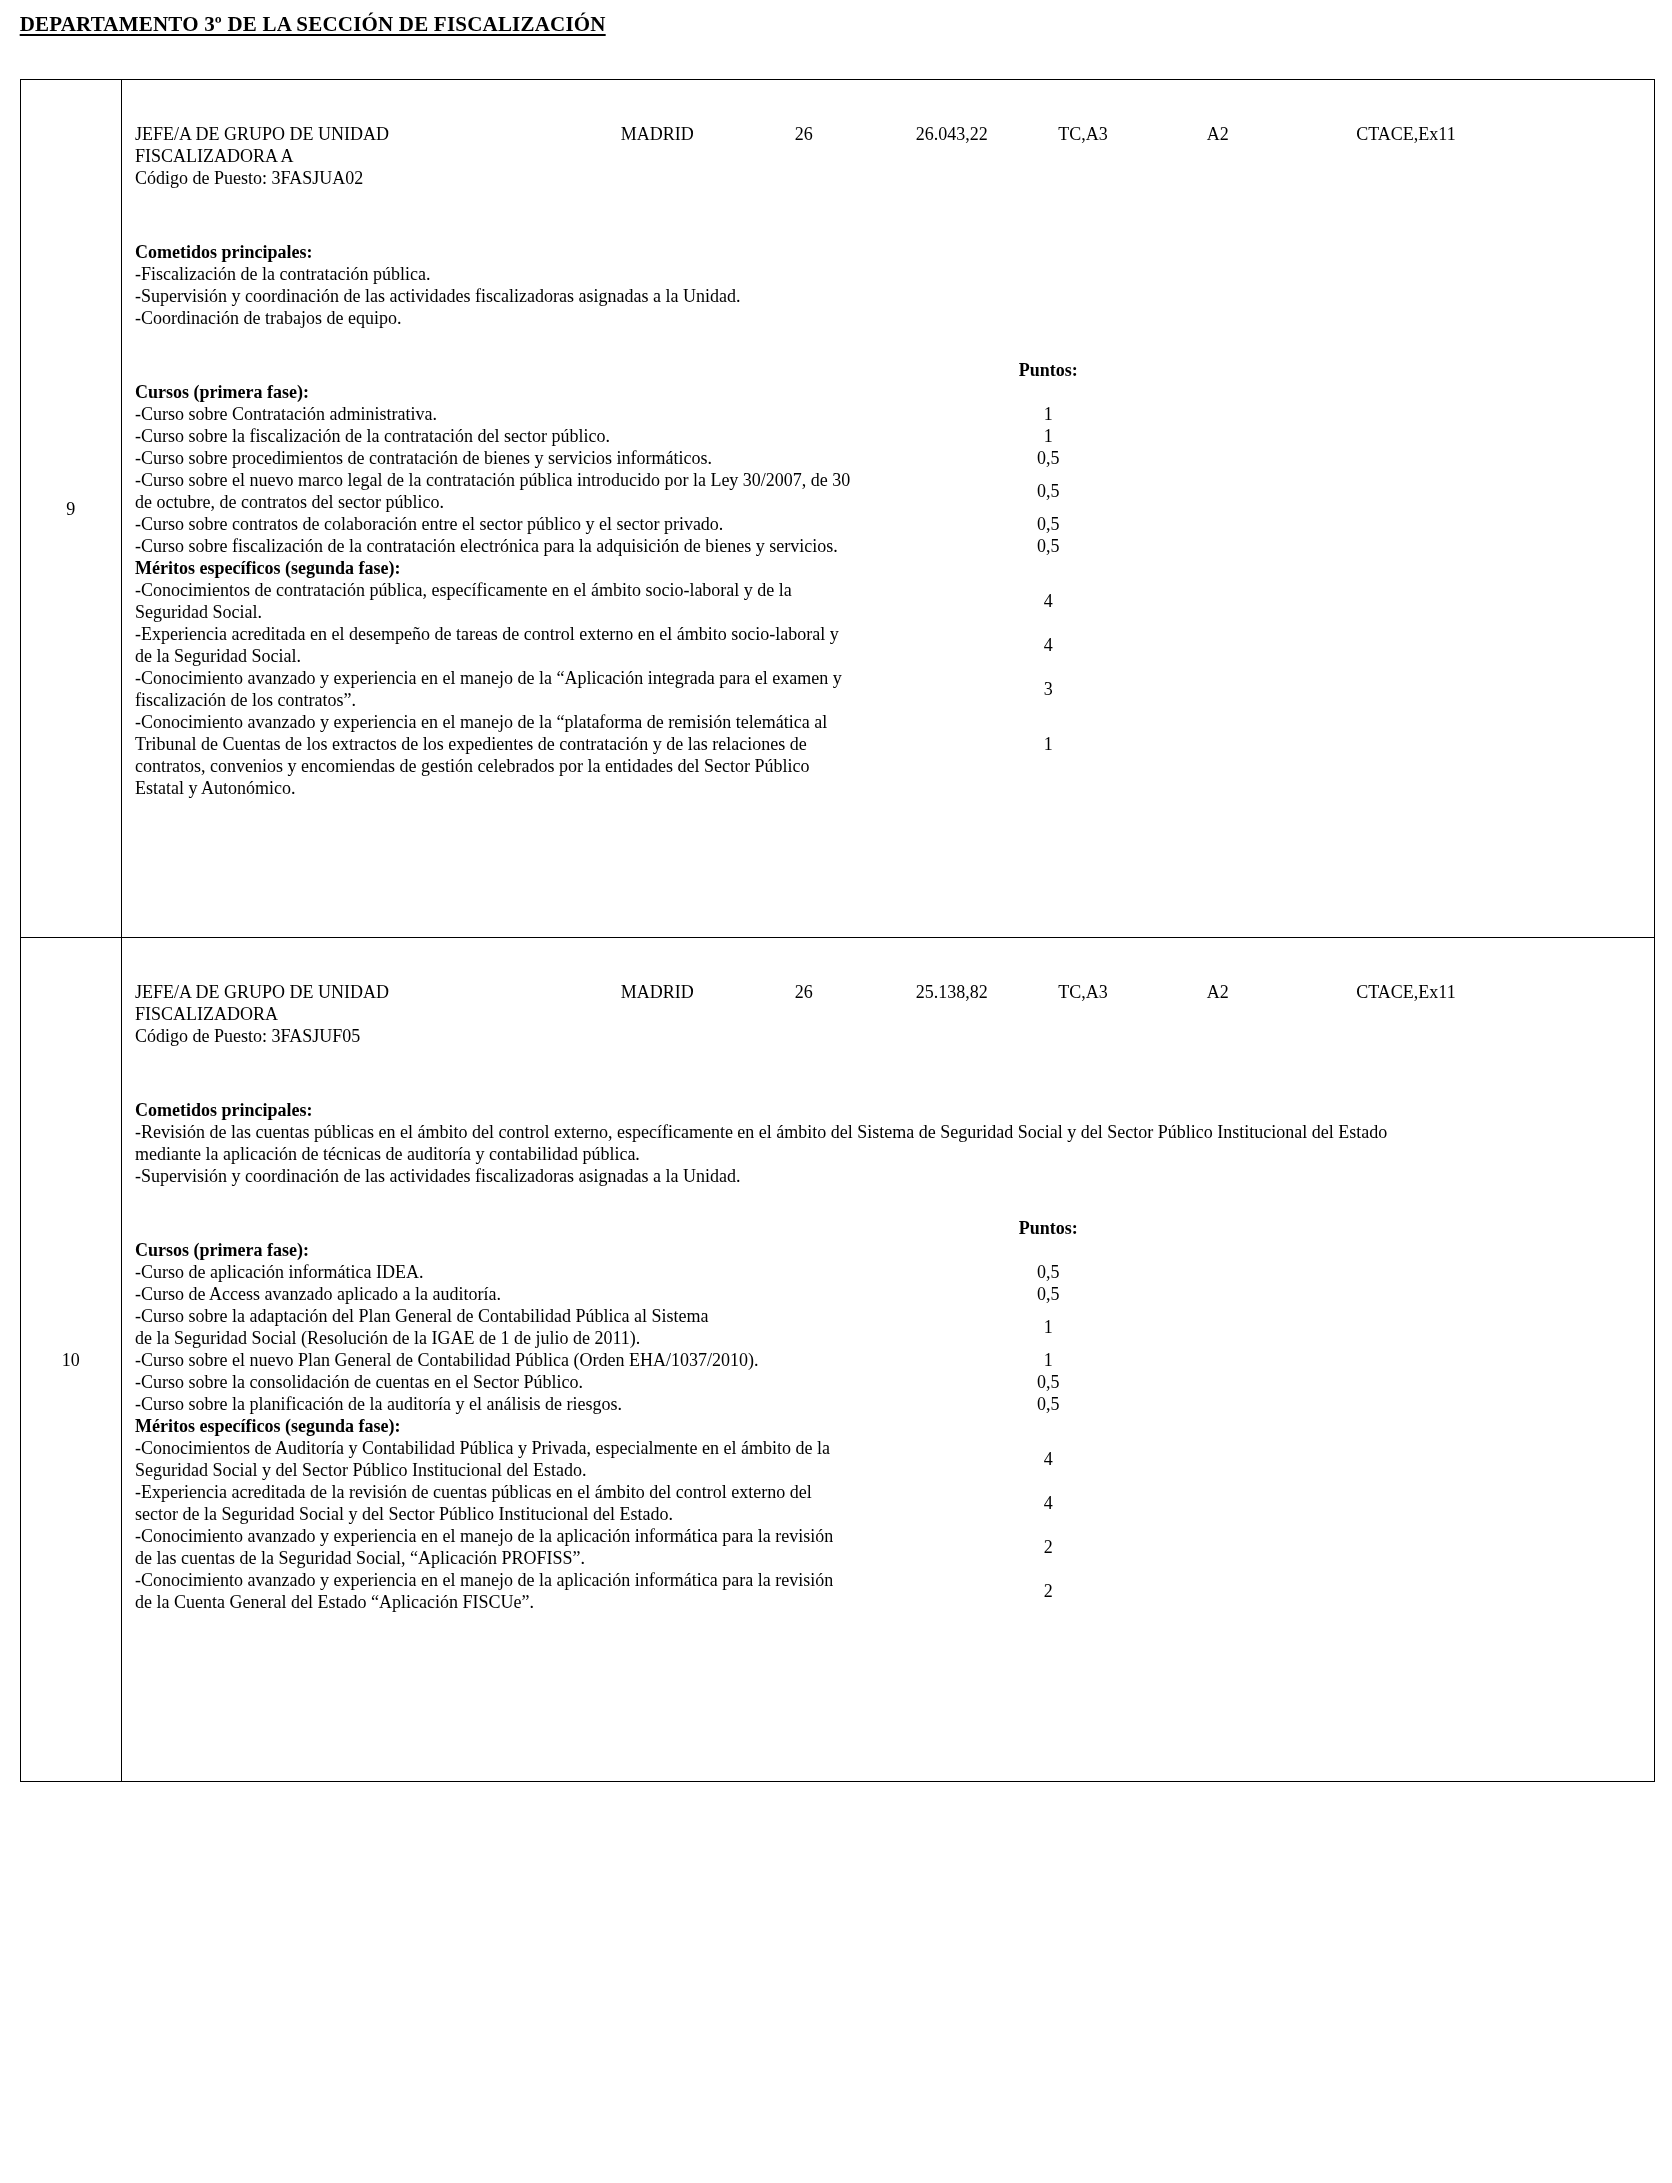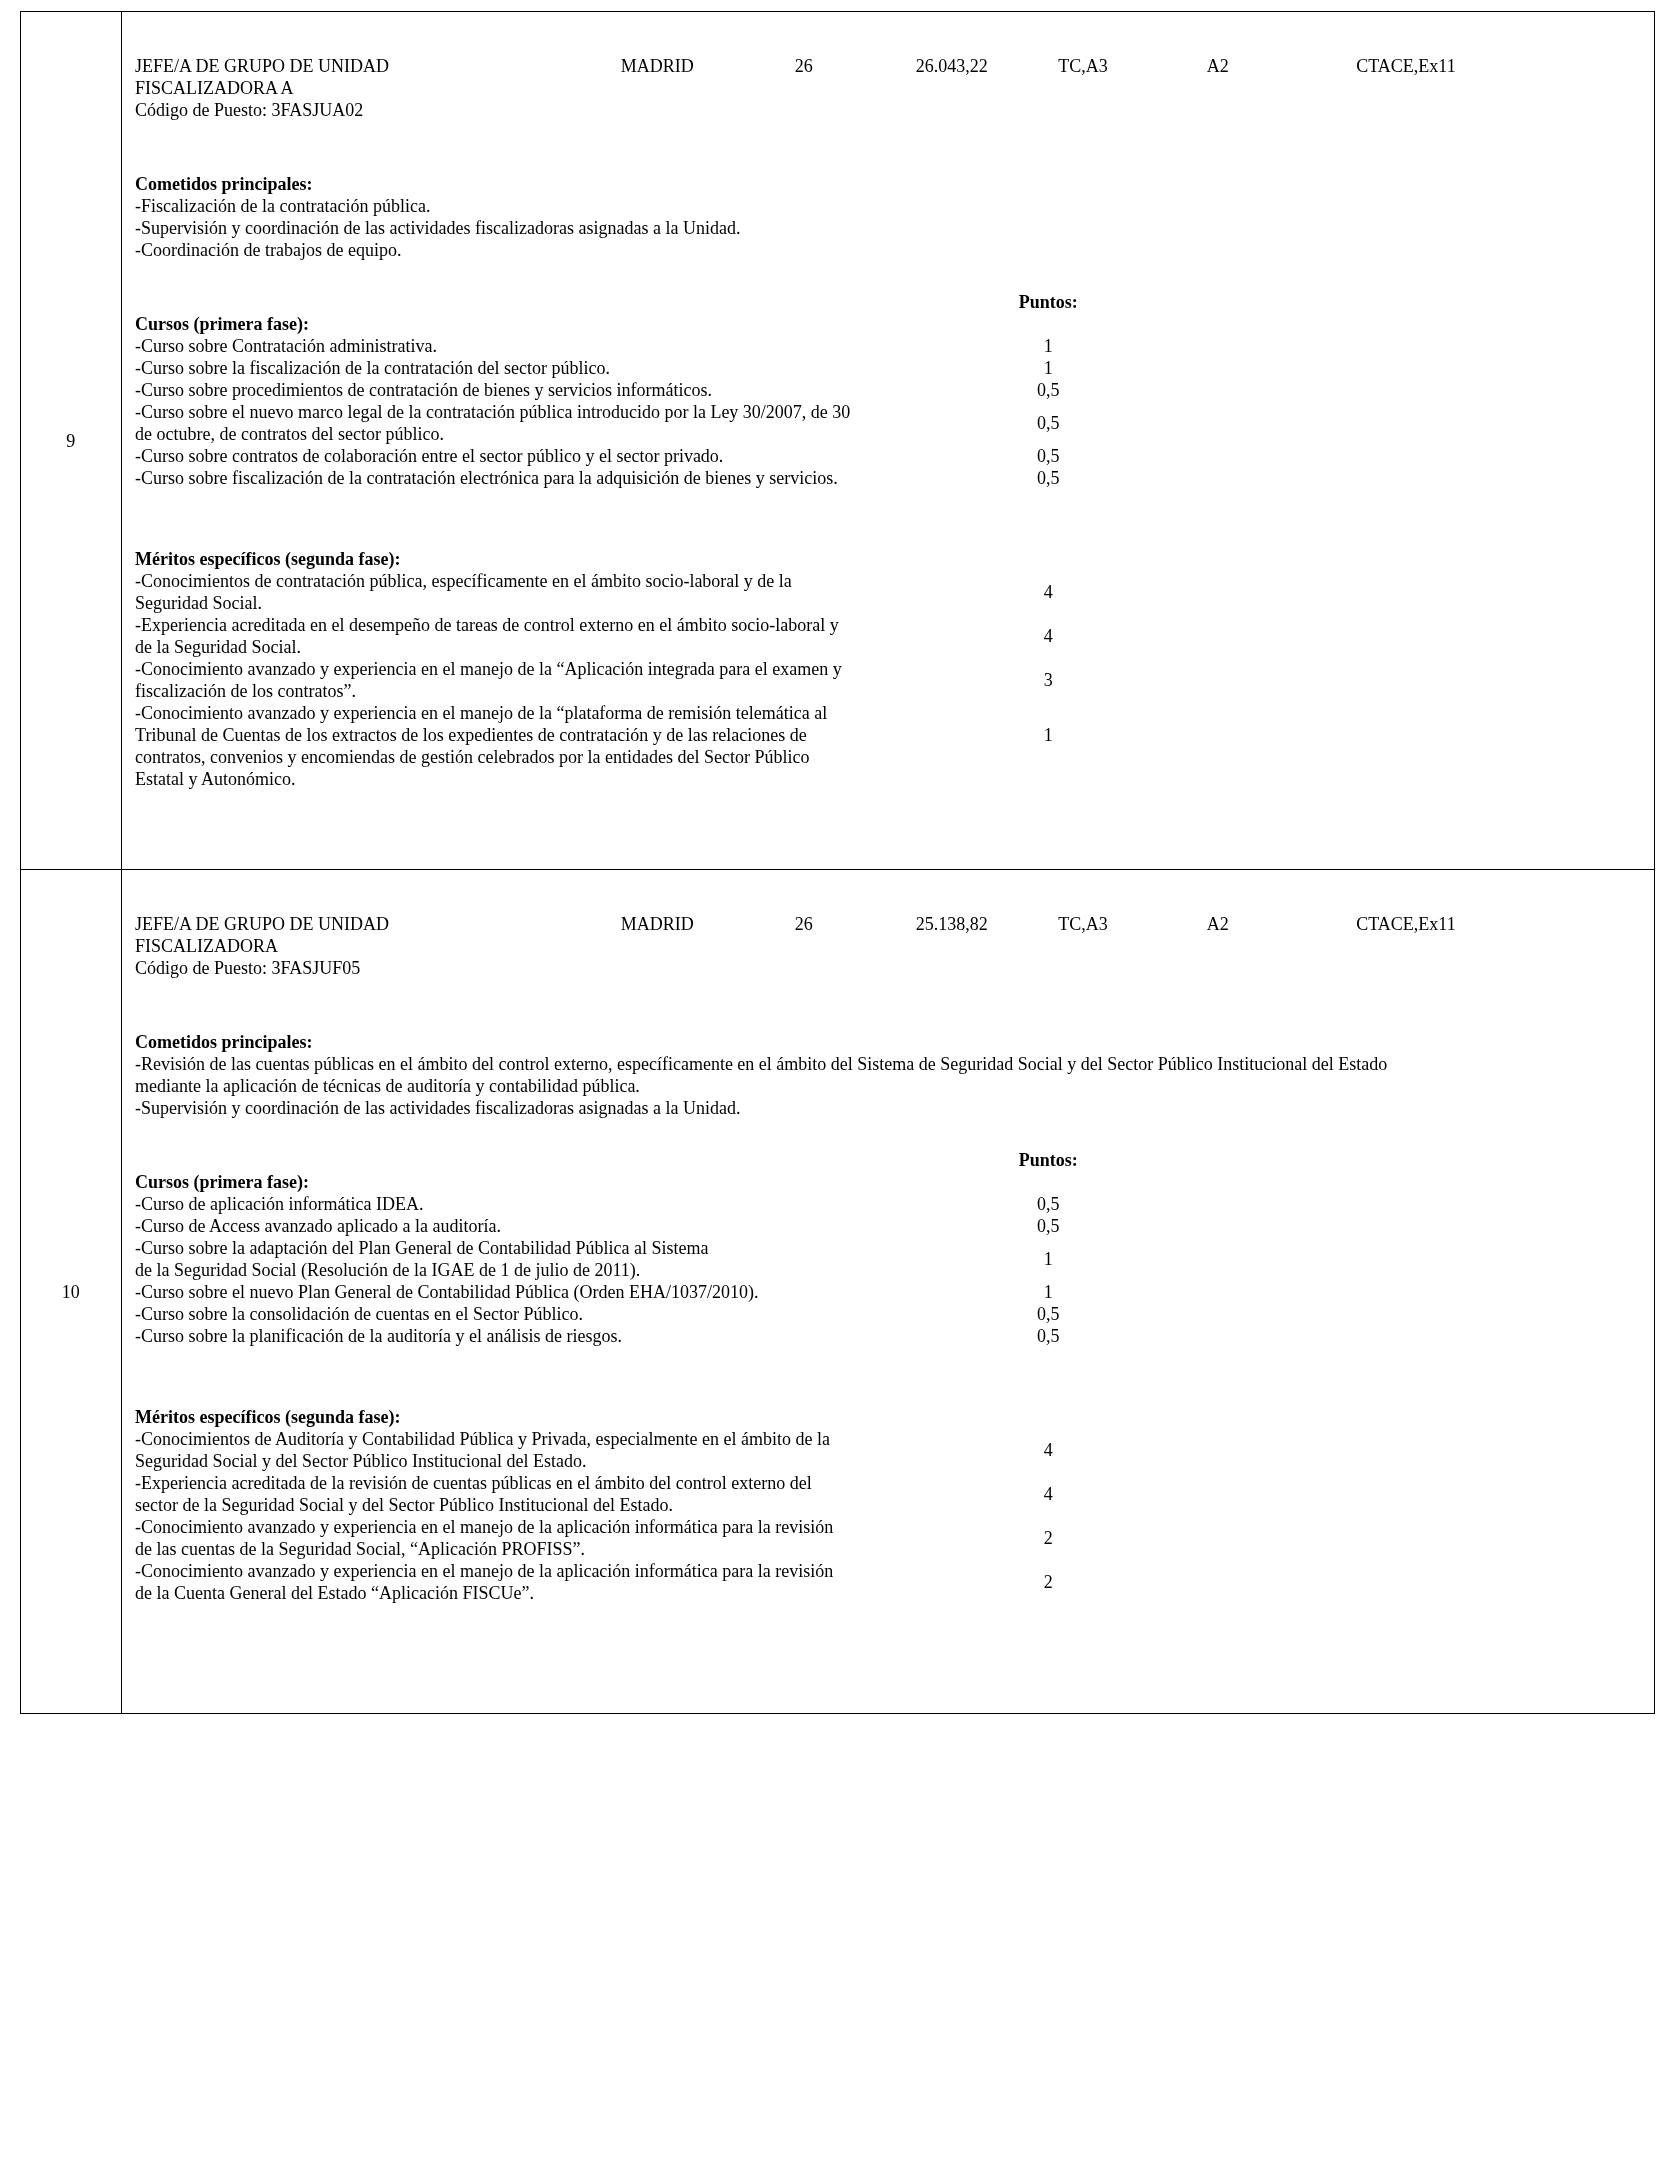--- a/index.html
+++ b/index.html
@@ -25,30 +25,31 @@
   .content { padding:43px 0 31px 0; }
   .content.r0 { min-height:857px; }
   .content.r1 { min-height:843px; }
   .row-head { display:grid; grid-template-columns:401px 171px 119px 175px 120px 121px 227px auto; }
   .hc.c { text-align:right; }
   .ind { padding-left:13.4px; }
   .pre { white-space:pre-line; }
   .bold { font-weight:bold; }
   .cometidos-sec { margin-top:52px; padding-right:15.7px; }
   .puntos-line { margin-top:30px; }
-  .meritos-sec { margin-top:59px; }
+  .meritos-sec { }
   .pline { display:flex; align-items:center; }
   .ptext { width:881px; }
   .pval { width:91px; text-align:center; flex:none; }
 </style>
 </head>
 <body>
 
 <div class="page">
 
+  <div class="doc-title">DEPARTAMENTO 3º DE LA SECCIÓN DE FISCALIZACIÓN</div>
 
   <table class="main">
     <colgroup>
       <col style="width:101px">
         <col style="width:401px">
         <col style="width:171px">
       <col style="width:119px">
         <col style="width:175px">
         <col style="width:120px">
       <col style="width:121px">

